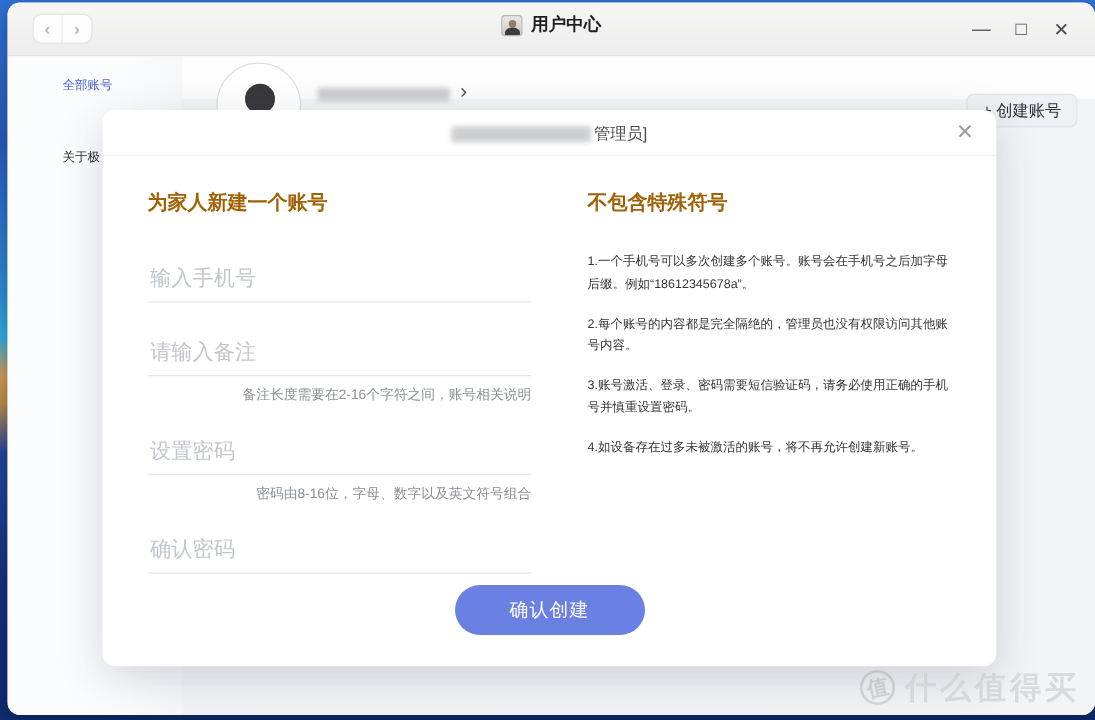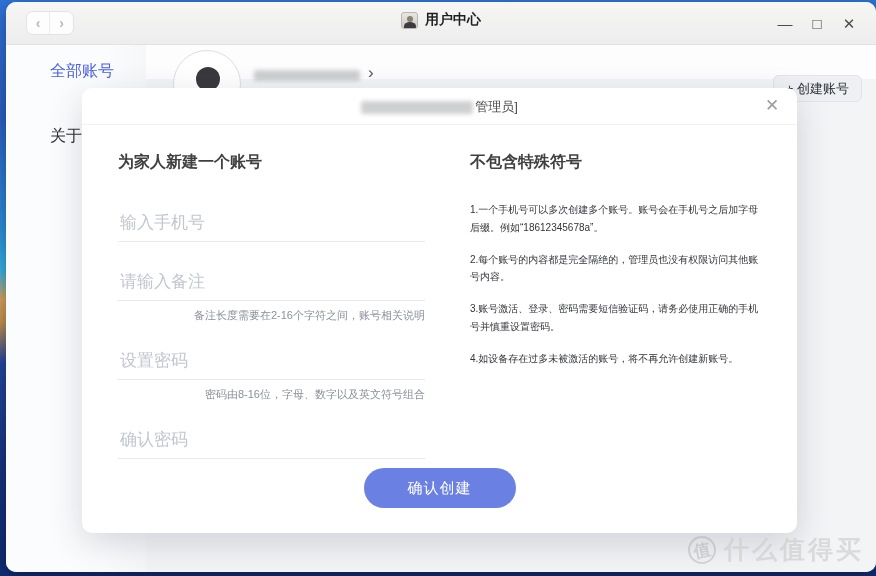--- a/index.html
+++ b/index.html
@@ -47,21 +47,21 @@
   .win-btn {
     width:22px; height:22px; display:flex; align-items:center; justify-content:center;
     font-size:15px; color:#4c4c4c; background:transparent; border:none; cursor:default;
   }
   
   .app-body { position:absolute; left:0; top:43px; right:0; bottom:0; }
   .sidebar {
     position:absolute; left:0; top:0; bottom:0; width:140px;
     background:linear-gradient(90deg,#fbfcfd 70%,#f6f7f9 100%);
   }
-  .side-item { padding-left:44px; font-size:16px; color:#2b2f36; cursor:default; }
+  .side-item { padding-left:44px; font-size:10px; color:#2b2f36; cursor:default; }
   .side-item.active { color:#4a5fe2; font-weight:500; }
   .side-item-1 { margin-top:16px; }
   .side-item-2 { margin-top:44px; }
   .main { position:absolute; left:140px; top:0; right:0; bottom:0; background:#f3f4f6; }
   .main-band { position:absolute; left:0; top:0; right:0; height:34px; background:#fdfdfe; }
   .account-avatar {
     position:absolute; left:27px; top:5px; width:68px; height:68px; border-radius:50%;
     background:#fff; border:1px solid #dcdee2; overflow:hidden;
   }
   .account-avatar .head { position:absolute; left:22px; top:16px; width:24px; height:24px; border-radius:50%; background:#39393d; }
@@ -85,21 +85,21 @@
     display:flex; align-items:center; justify-content:center; gap:2px;
   }
   .modal-header .masked-admin { width:112px; height:13px; margin-top:2px; }
   .modal-header-text { font-size:13px; color:#4a4a4a; margin-top:2px; }
   .modal-close {
     position:absolute; right:14px; top:6px; width:22px; height:22px; border:none; background:transparent;
     font-size:17px; color:#9a9da3; display:flex; align-items:center; justify-content:center; cursor:default;
   }
   .col-left { position:absolute; left:36px; top:64px; width:307px; }
   .col-right { position:absolute; left:388px; top:64px; width:290px; }
-  .col-heading { font-size:16px; font-weight:700; color:#404040; }
+  .col-heading { font-size:16px; font-weight:700; color:#a16207; }
   .field { margin-top:0; }
   .field input {
     width:100%; border:none; border-bottom:1px solid #e6e8ec; background:transparent;
     font-size:17px; color:#333; padding:6px 2px 8px 2px; outline:none;
     font-family:inherit;
   }
   .field input::placeholder { color:#c2c6cf; }
   .f1 { margin-top:34px; }
   .f2 { margin-top:24px; }
   .f3 { margin-top:22px; }

